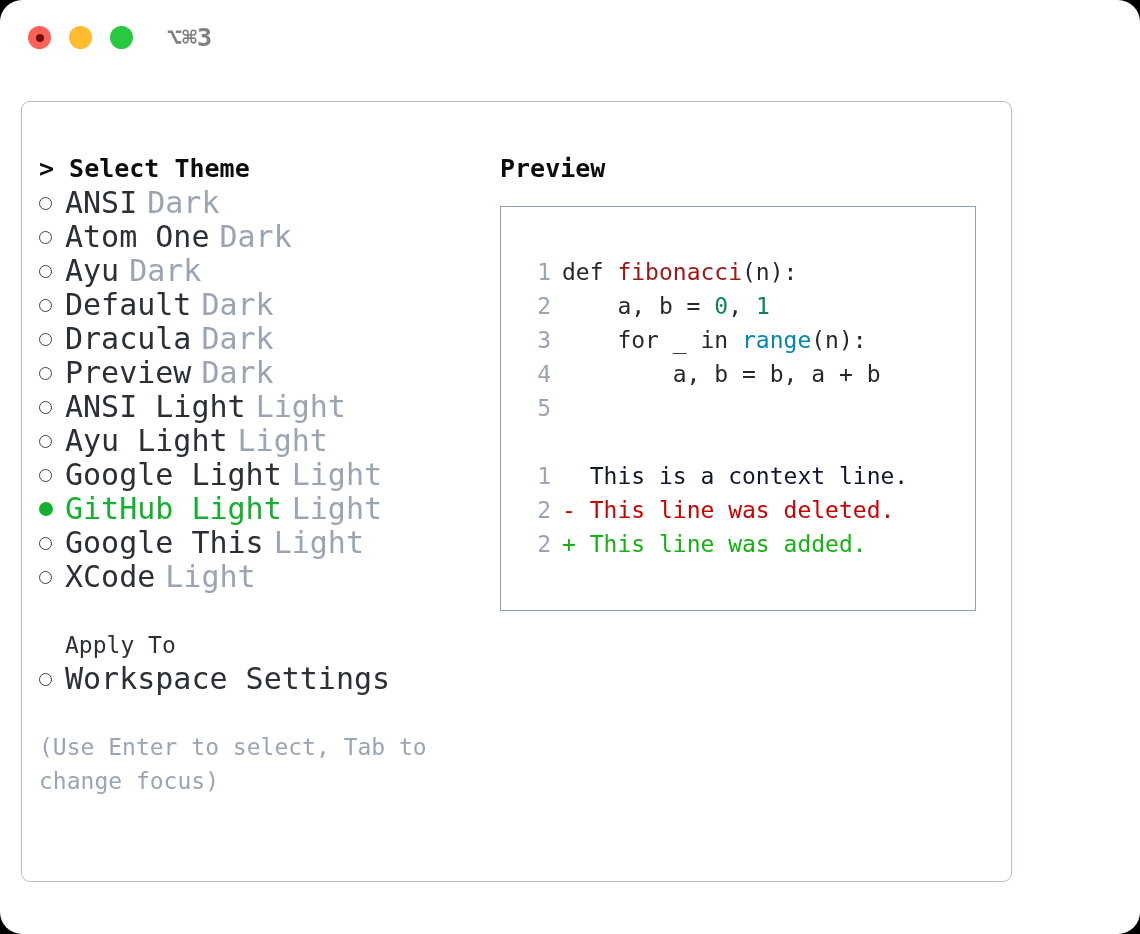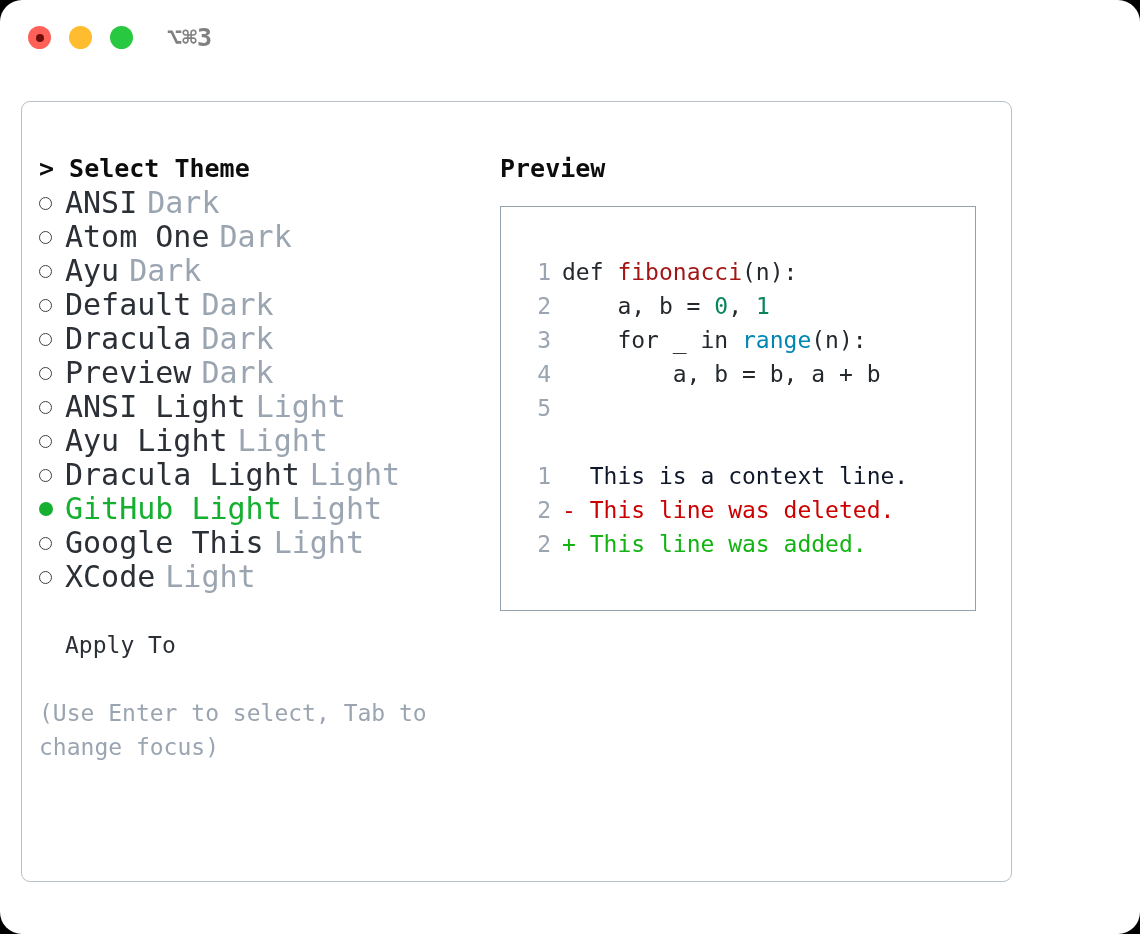--- a/index.html
+++ b/index.html
@@ -231,29 +231,30 @@
 
       <div id="theme-list">
           <div class="opt-row"><span class="bullet"><span class="bullet-ring"></span></span><span class="opt-label">ANSI</span><span class="opt-suffix">Dark</span></div>
           <div class="opt-row"><span class="bullet"><span class="bullet-ring"></span></span><span class="opt-label">Atom One</span><span class="opt-suffix">Dark</span></div>
           <div class="opt-row"><span class="bullet"><span class="bullet-ring"></span></span><span class="opt-label">Ayu</span><span class="opt-suffix">Dark</span></div>
           <div class="opt-row"><span class="bullet"><span class="bullet-ring"></span></span><span class="opt-label">Default</span><span class="opt-suffix">Dark</span></div>
           <div class="opt-row"><span class="bullet"><span class="bullet-ring"></span></span><span class="opt-label">Dracula</span><span class="opt-suffix">Dark</span></div>
           <div class="opt-row"><span class="bullet"><span class="bullet-ring"></span></span><span class="opt-label">Preview</span><span class="opt-suffix">Dark</span></div>
           <div class="opt-row"><span class="bullet"><span class="bullet-ring"></span></span><span class="opt-label">ANSI Light</span><span class="opt-suffix">Light</span></div>
           <div class="opt-row"><span class="bullet"><span class="bullet-ring"></span></span><span class="opt-label">Ayu Light</span><span class="opt-suffix">Light</span></div>
-          <div class="opt-row"><span class="bullet"><span class="bullet-ring"></span></span><span class="opt-label">Dracula Light</span><span class="opt-suffix">Light</span></div>
+          <div class="opt-row"><span class="bullet"><span class="bullet-ring"></span></span><span class="opt-label">Google Light</span><span class="opt-suffix">Light</span></div>
           <div class="opt-row selected"><span class="bullet"><span class="bullet-dot" style="background: rgb(22, 176, 49);"></span></span><span class="opt-label">GitHub Light</span><span class="opt-suffix">Light</span></div>
           <div class="opt-row"><span class="bullet"><span class="bullet-ring"></span></span><span class="opt-label">Google This</span><span class="opt-suffix">Light</span></div>
           <div class="opt-row"><span class="bullet"><span class="bullet-ring"></span></span><span class="opt-label">XCode</span><span class="opt-suffix">Light</span></div>
         </div>
 
       <div id="apply-section">
         <div id="apply-header">Apply To</div>
         <div id="apply-list">
+            <div class="opt-row"><span class="bullet"><span class="bullet-ring"></span></span><span class="opt-label">Workspace Settings</span></div>
           </div>
       </div>
 
       <div id="hint-text">(Use Enter to select, Tab to change focus)</div>
     </div>
 
     <div id="preview-column">
       <div id="preview-header">Preview</div>
 
       <div id="preview-box">

